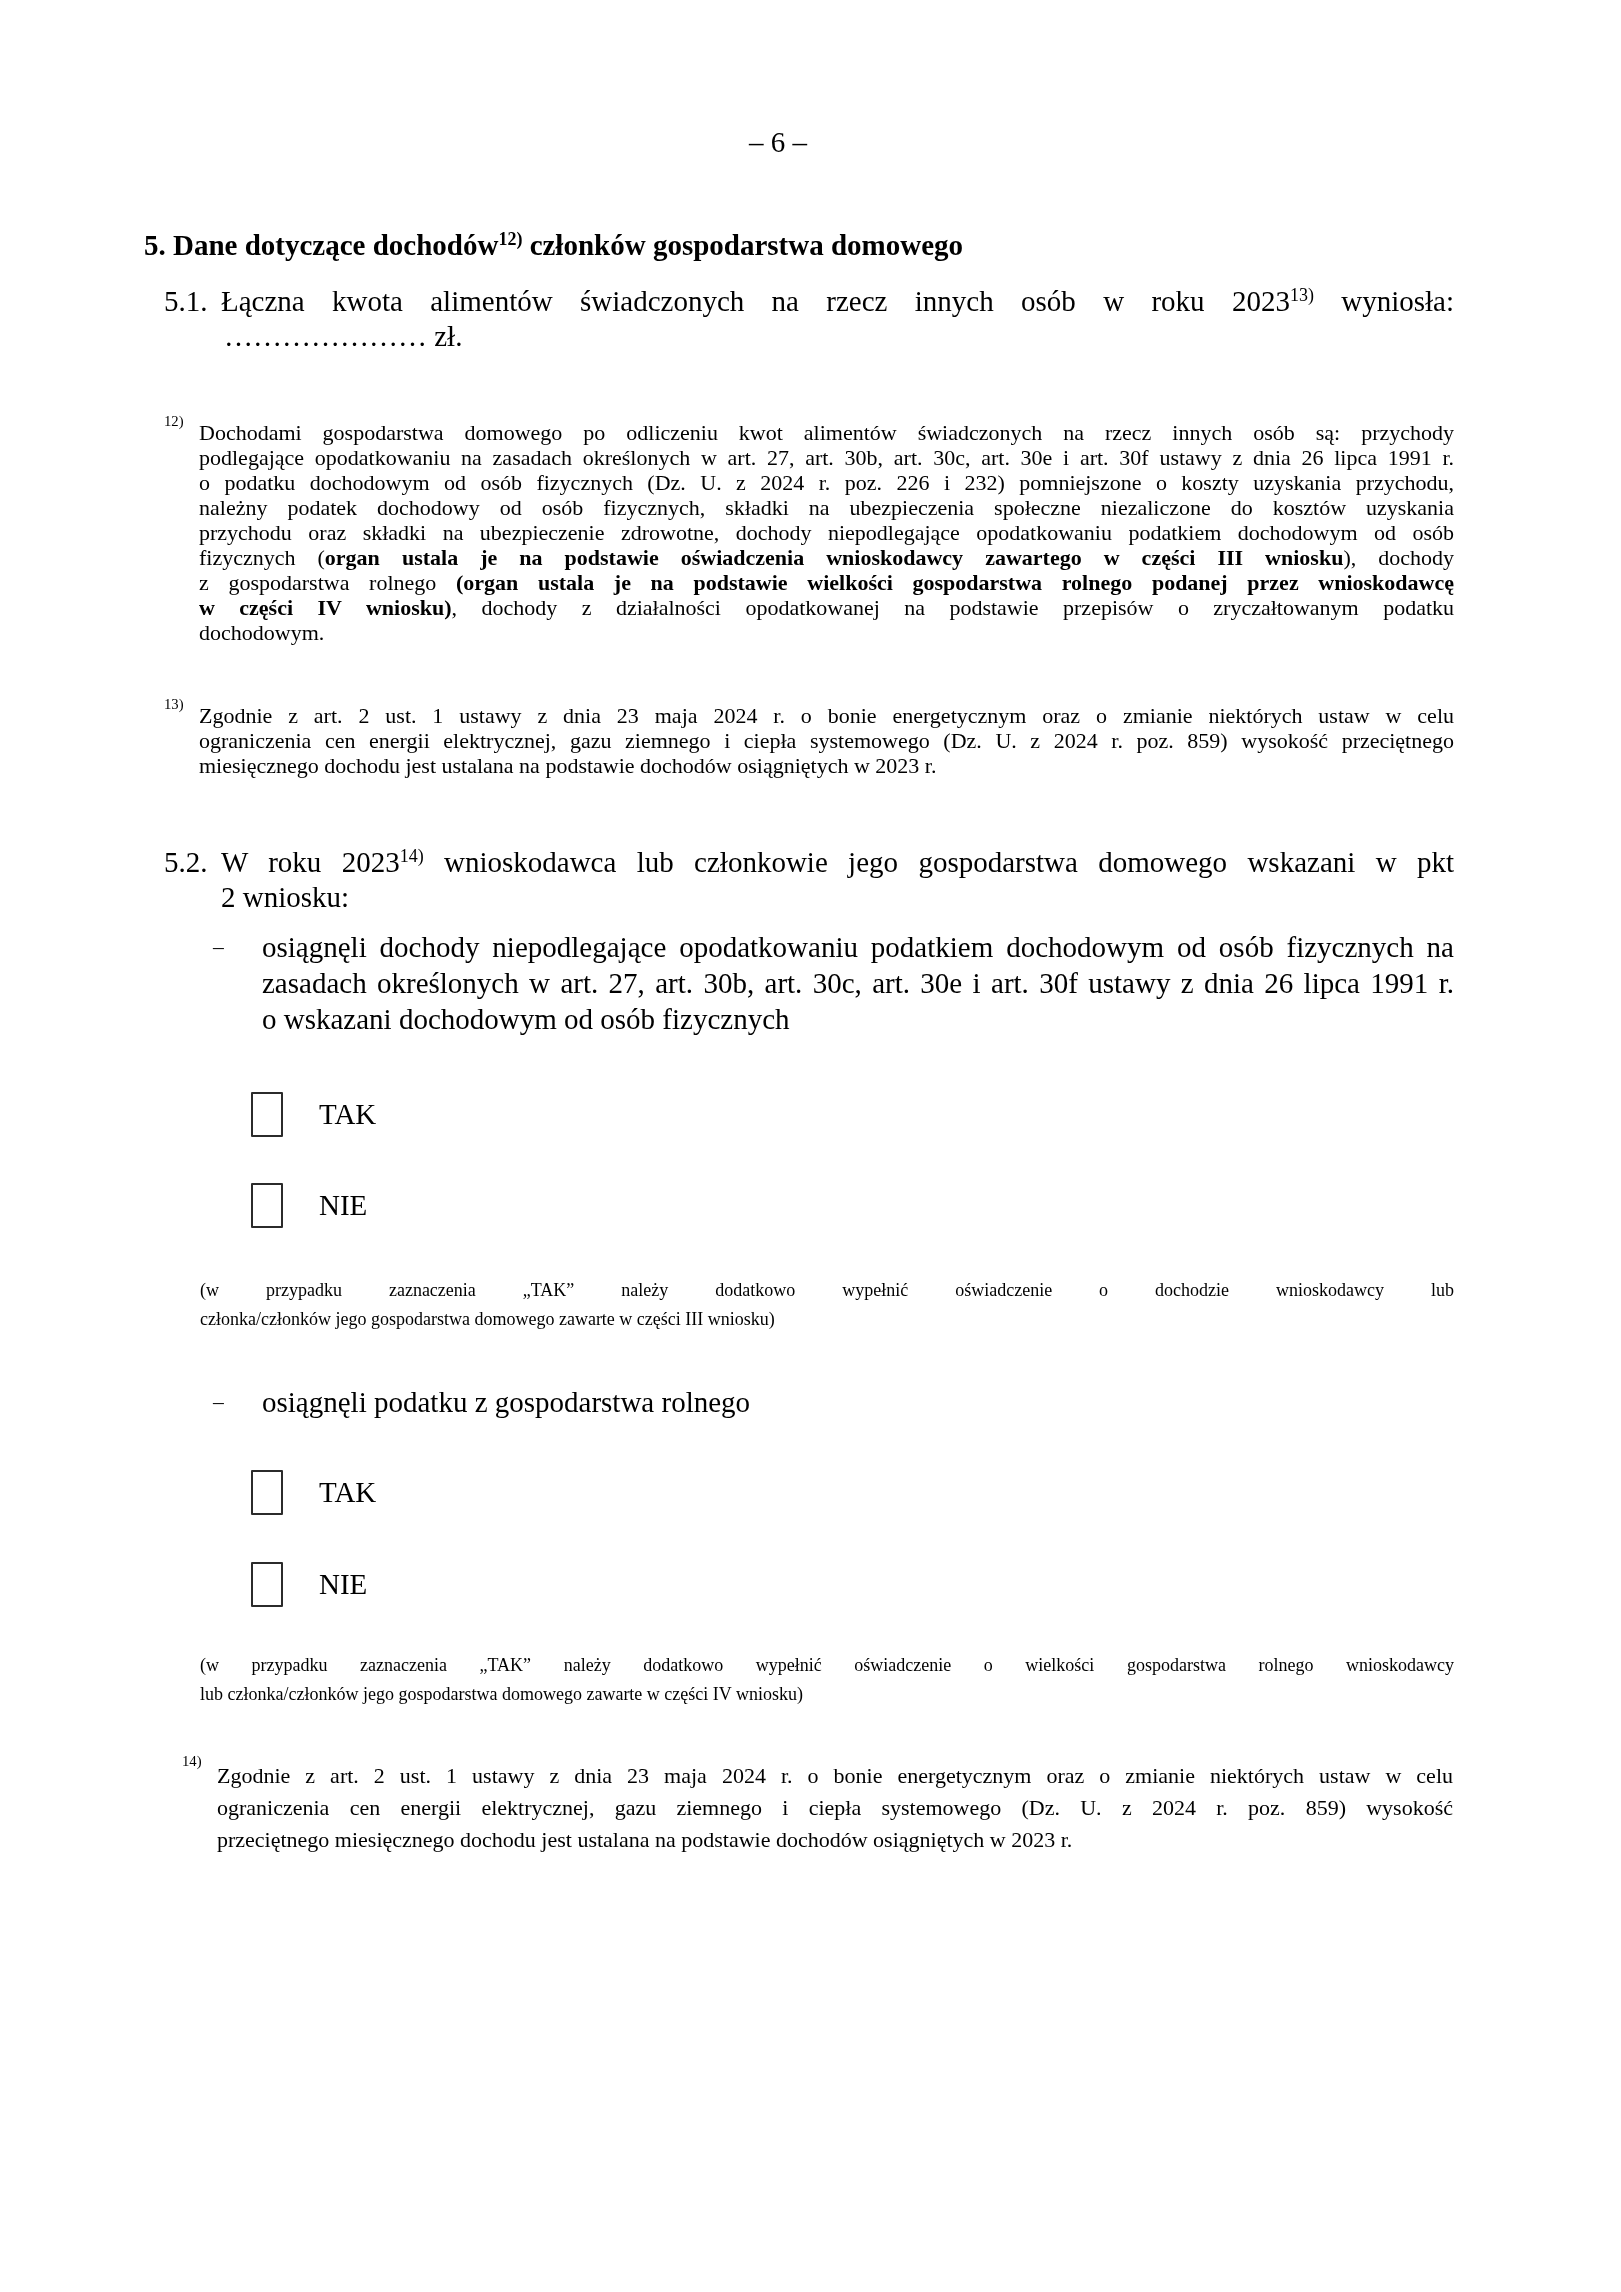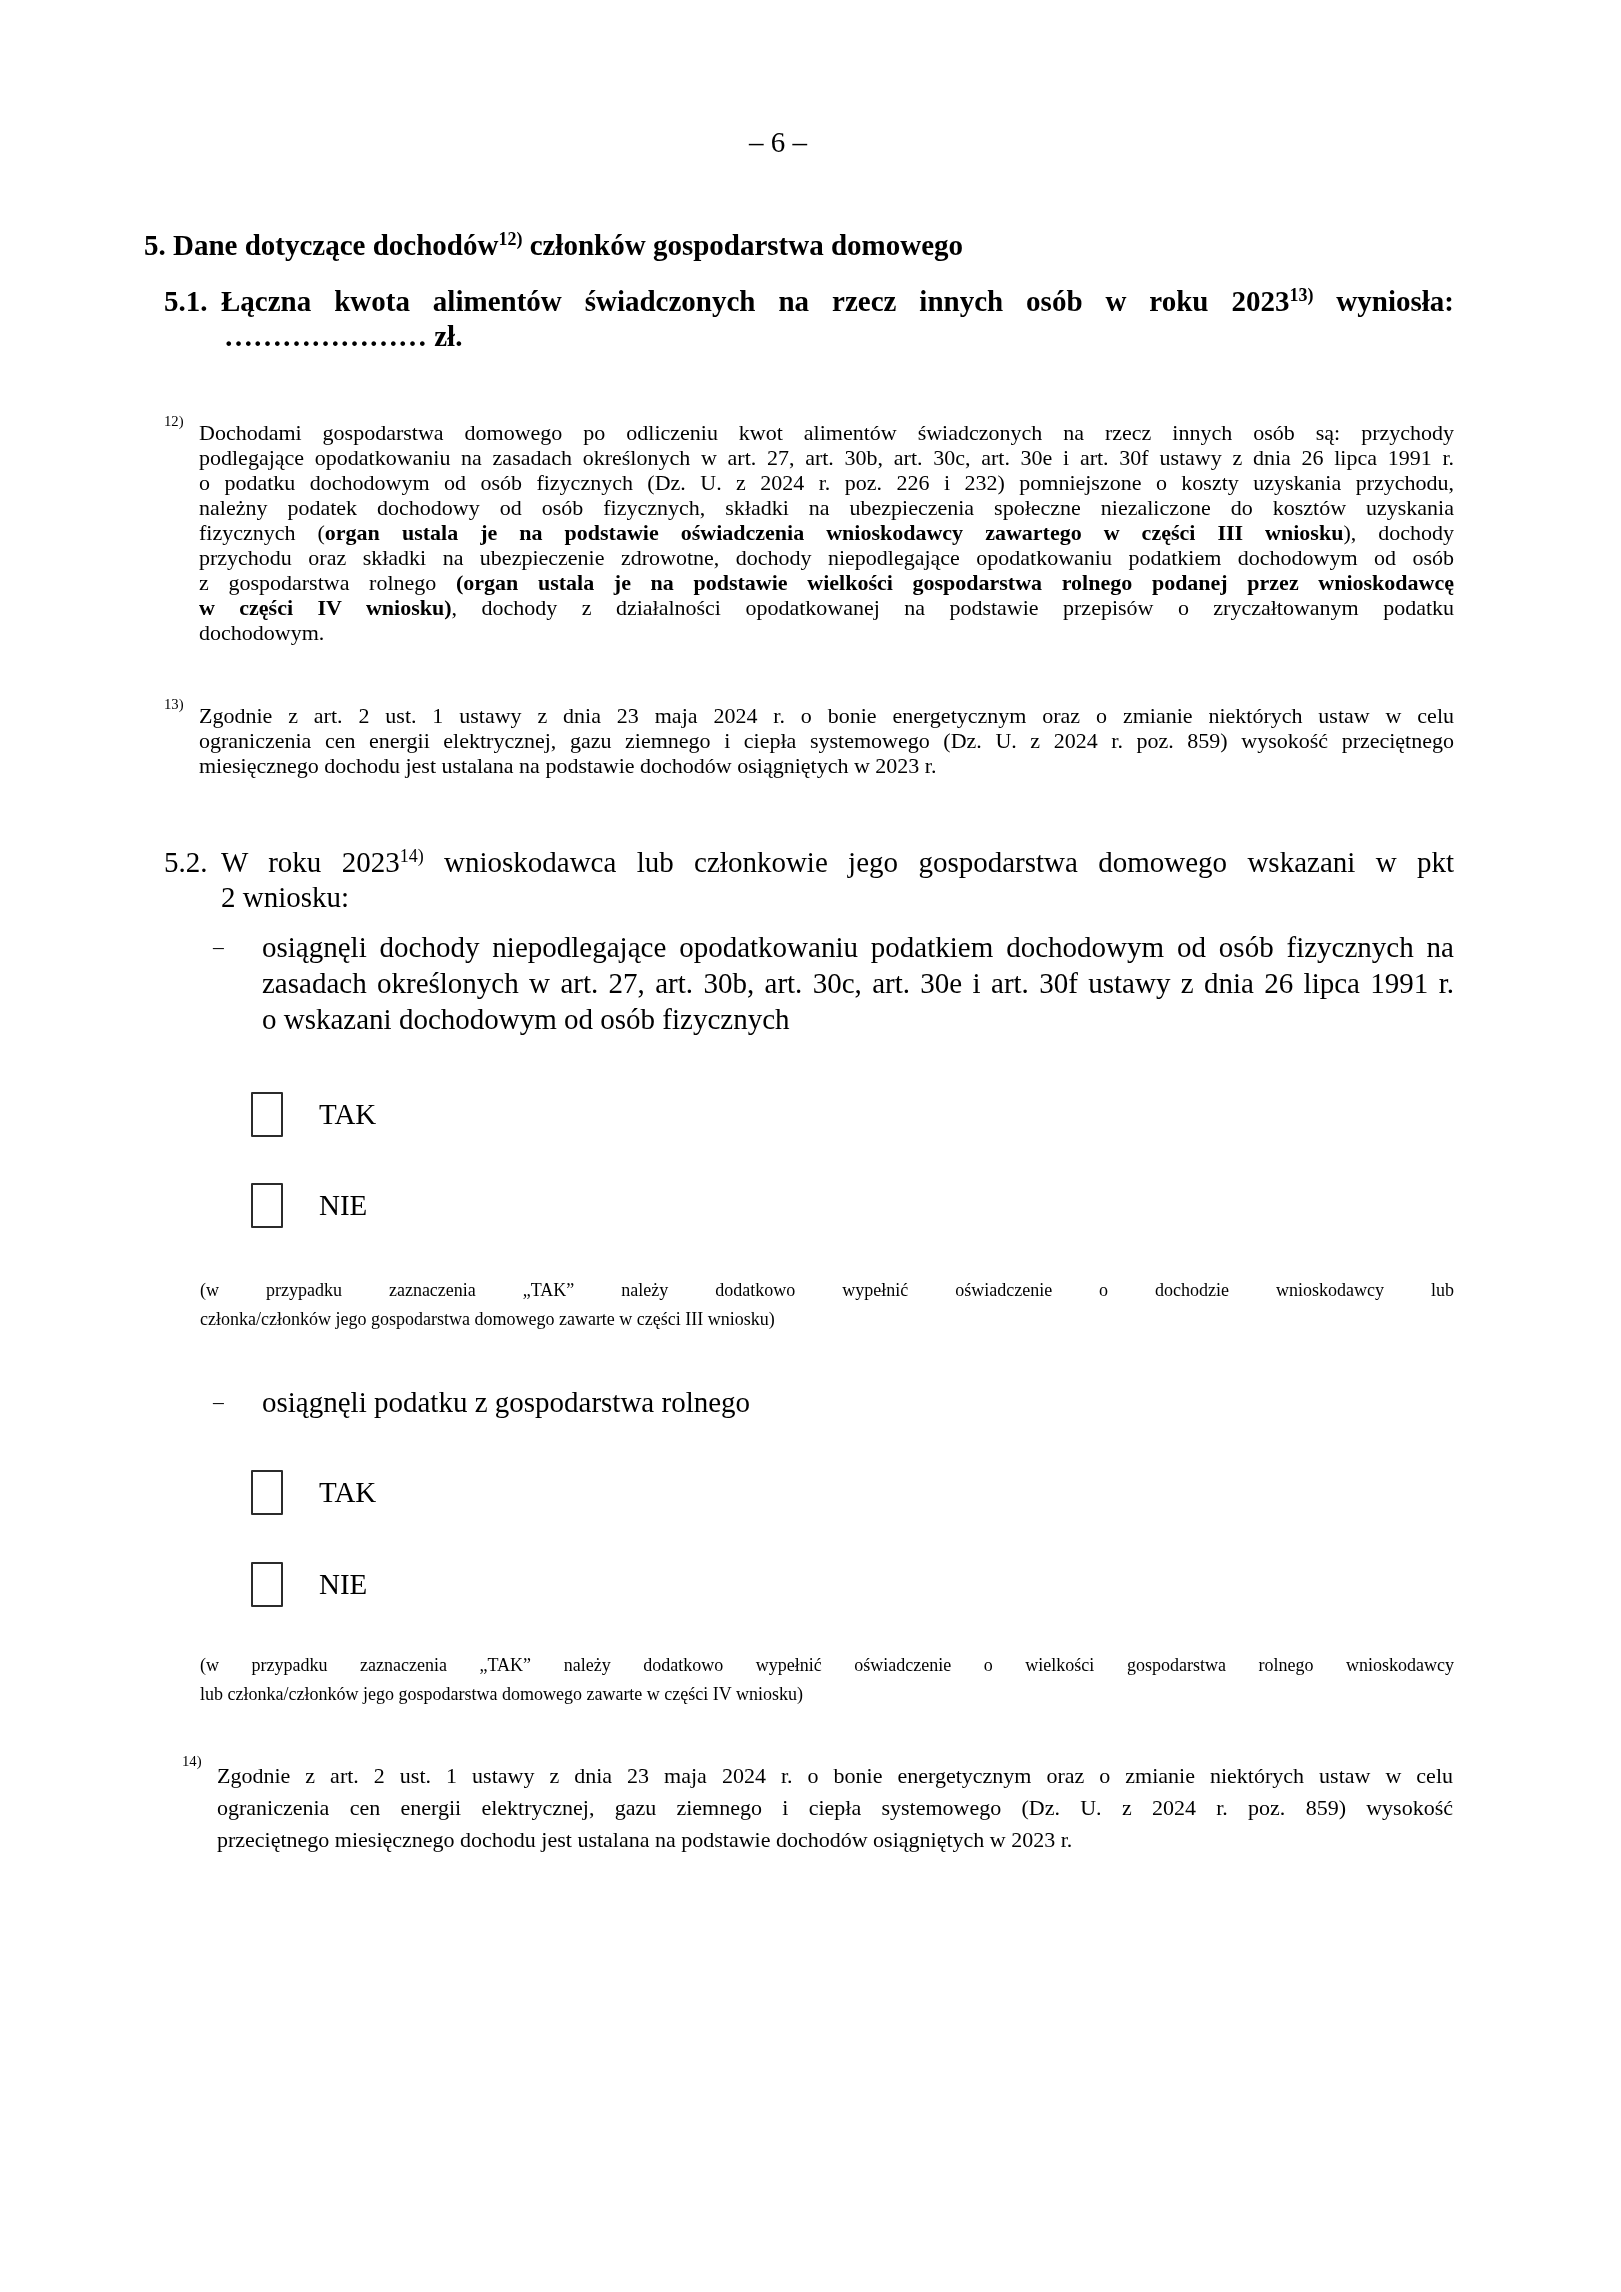--- a/index.html
+++ b/index.html
@@ -6,21 +6,21 @@
   body { width: 1621px; height: 2293px; position: relative; overflow: hidden;
          font-family: "Liberation Serif", "DejaVu Serif", serif; color: #000; }
   .abs { position: absolute; }
   .page-number { left: 0; width: 1556px; top: 125px; text-align: center; font-size: 29px; line-height: 35px; }
   .heading { left: 144px; top: 228px; font-size: 29px; font-weight: bold; line-height: 35px; white-space: nowrap; }
   sup { font-size: 0.62em; vertical-align: 0; position: relative; top: -0.55em; line-height: 0; }
   .item { font-size: 29px; line-height: 35px; }
   .item .num { position: absolute; left: 0; top: 0; }
   .item .txt { text-align: justify; text-align-last: justify; }
   .item .cont { white-space: nowrap; }
-  .item51 { left: 164px; top: 284px; width: 1290px; font-weight: bold; }
+  .item51 { left: 164px; top: 284px; width: 1290px; }
   .item51 .txt { margin-left: 57px; }
   .item51 .cont { margin-left: 60px; }
   .fn { font-size: 22px; line-height: 25px; }
   .fn .mark { position: absolute; left: 0; top: -5.9px; font-size: 14.7px; line-height: 15.7px; }
   .fn .body { text-align: justify; }
   .fn .body p { margin: 0; }
   .fn12 { left: 164px; top: 420px; width: 1290px; }
   .fn12 .body { margin-left: 35px; }
   .fn13 { left: 164px; top: 703px; width: 1290px; }
   .fn13 .body { margin-left: 35px; }
@@ -58,22 +58,22 @@
   <div class="cont"><span>…………………</span> <span>zł.</span></div>
 </div>
 
 <div class="abs fn fn12">
   <span class="mark">12)</span>
   <div class="body">
     <p class="jl">Dochodami gospodarstwa domowego po odliczeniu kwot alimentów świadczonych na rzecz innych osób są: przychody</p>
     <p class="jl">podlegające opodatkowaniu na zasadach określonych w art. 27, art. 30b, art. 30c, art. 30e i art. 30f ustawy z dnia 26 lipca 1991 r.</p>
     <p class="jl">o podatku dochodowym od osób fizycznych (Dz. U. z 2024 r. poz. 226 i 232) pomniejszone o koszty uzyskania przychodu,</p>
     <p class="jl">należny podatek dochodowy od osób fizycznych, składki na ubezpieczenia społeczne niezaliczone do kosztów uzyskania</p>
+    <p class="jl">przychodu oraz składki na ubezpieczenie zdrowotne, dochody niepodlegające opodatkowaniu podatkiem dochodowym od osób</p>
     <p class="jl"><span>fizycznych (</span><b>organ ustala je na podstawie oświadczenia wnioskodawcy zawartego w części III wniosku</b><span>), dochody</span></p>
-    <p class="jl">przychodu oraz składki na ubezpieczenie zdrowotne, dochody niepodlegające opodatkowaniu podatkiem dochodowym od osób</p>
     <p class="jl"><span>z gospodarstwa rolnego </span><b>(organ ustala je na podstawie wielkości gospodarstwa rolnego podanej przez wnioskodawcę</b></p>
     <p class="jl"><b>w części IV wniosku)</b><span>, dochody z działalności opodatkowanej na podstawie przepisów o zryczałtowanym podatku</span></p>
     <p class="ll">dochodowym.</p>
   </div>
 </div>
 
 <div class="abs fn fn13">
   <span class="mark">13)</span>
   <div class="body">
     <p class="jl">Zgodnie z art. 2 ust. 1 ustawy z dnia 23 maja 2024 r. o bonie energetycznym oraz o zmianie niektórych ustaw w celu</p>

